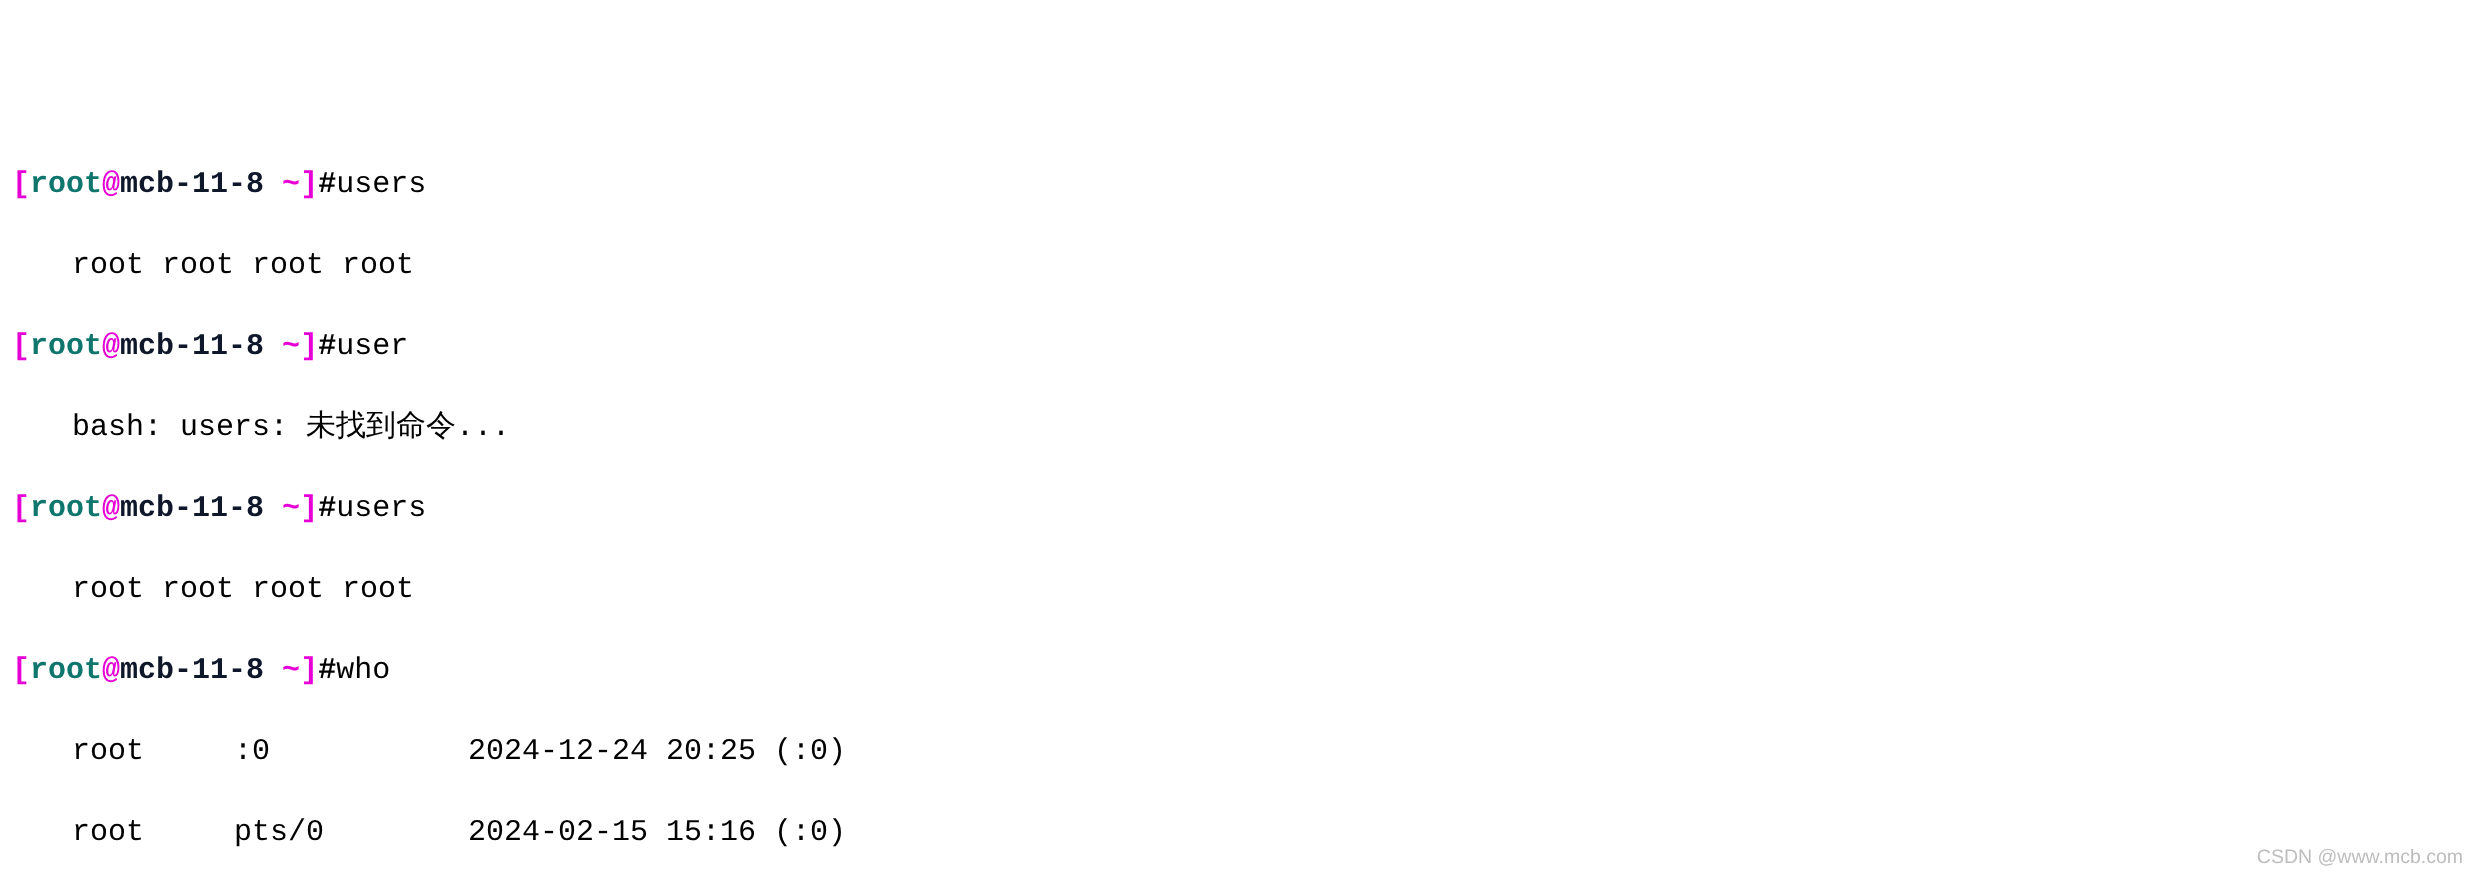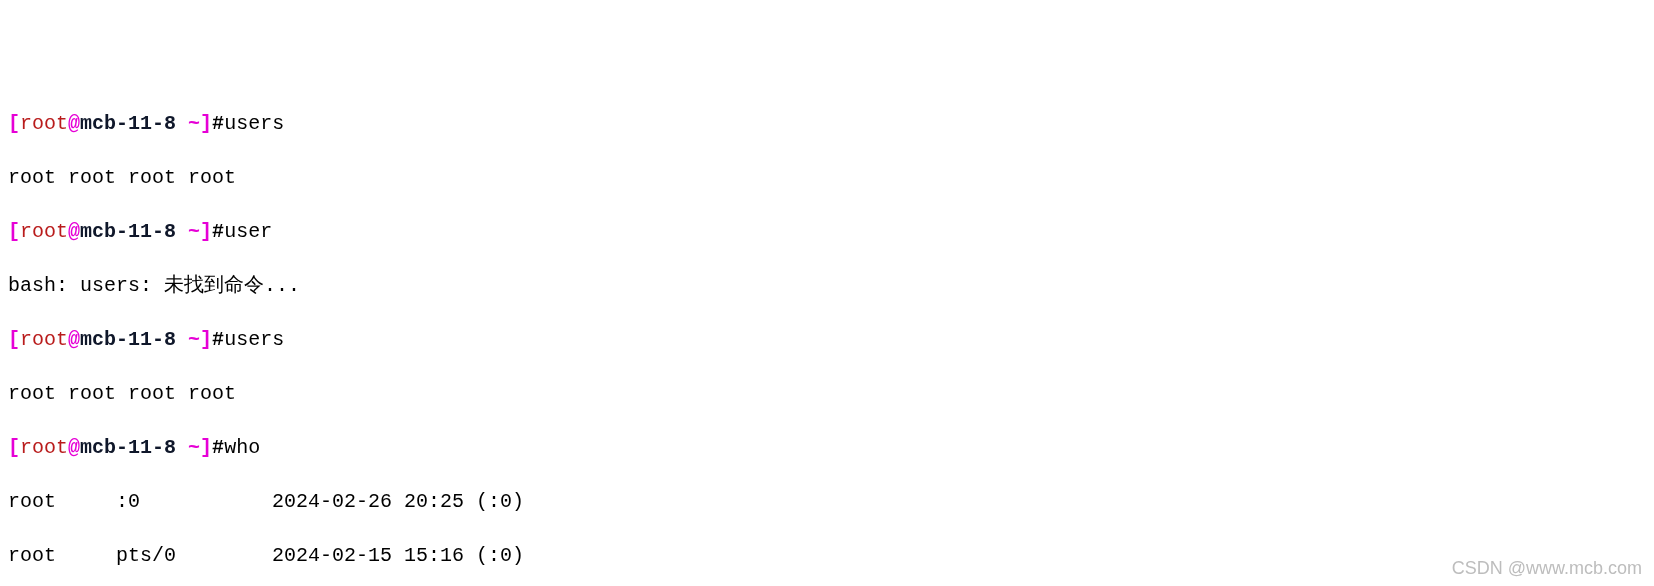--- a/index.html
+++ b/index.html
@@ -6,51 +6,51 @@
       margin: 0;
       padding: 2px 8px;
       background: #ffffff;
       font-family: "Courier New", Consolas, monospace;
       font-size: 20px;
       line-height: 1.35;
       color: #000;
       white-space: pre;
     }
     .prompt-bracket { color: #e600d6; font-weight: bold; }
-    .prompt-root { color: #b91c1c; font-weight: normal; }
+    .prompt-root { color: #0f766e; font-weight: bold; }
     .prompt-at { color: #e600d6; font-weight: bold; }
     .prompt-host { color: #0f172a; font-weight: bold; }
     .prompt-tilde { color: #e600d6; font-weight: bold; }
     .prompt-hash { color: #000; font-weight: bold; }
     .cmd { color: #000; text-align: center; }
-    .output { color: #000; }
+    .output { color: #000; margin-left: 40px; }
     .watermark {
       position: fixed;
       bottom: 6px;
       right: 12px;
       font-family: Arial, sans-serif;
-      font-size: 18px;
+      font-size: 13px;
       color: #bdbdbd;
       white-space: nowrap;
     }
     .line { display: block; }
   </style>
 </head>
 <body>
 
 
 
 <span class="line"><span class="prompt-bracket">[</span><span class="prompt-root">root</span><span class="prompt-at">@</span><span class="prompt-host">mcb-11-8</span><span class="prompt-host"> </span><span class="prompt-tilde">~</span><span class="prompt-bracket">]</span><span class="prompt-hash">#</span><span class="cmd">users</span></span>
 <span class="line output">root root root root</span>
 <span class="line"><span class="prompt-bracket">[</span><span class="prompt-root">root</span><span class="prompt-at">@</span><span class="prompt-host">mcb-11-8</span><span class="prompt-host"> </span><span class="prompt-tilde">~</span><span class="prompt-bracket">]</span><span class="prompt-hash">#</span><span class="cmd">user</span></span>
 <span class="line output">bash: users: 未找到命令...</span>
 <span class="line"><span class="prompt-bracket">[</span><span class="prompt-root">root</span><span class="prompt-at">@</span><span class="prompt-host">mcb-11-8</span><span class="prompt-host"> </span><span class="prompt-tilde">~</span><span class="prompt-bracket">]</span><span class="prompt-hash">#</span><span class="cmd">users</span></span>
 <span class="line output">root root root root</span>
 <span class="line"><span class="prompt-bracket">[</span><span class="prompt-root">root</span><span class="prompt-at">@</span><span class="prompt-host">mcb-11-8</span><span class="prompt-host"> </span><span class="prompt-tilde">~</span><span class="prompt-bracket">]</span><span class="prompt-hash">#</span><span class="cmd">who</span></span>
-<span class="line output">root     :0           2024-02-26 20:25 (:0)</span>
+<span class="line output">root     :0           2024-12-24 20:25 (:0)</span>
 <span class="line output">root     pts/0        2024-02-15 15:16 (:0)</span>
 
 
 
 
 
 
 
 
 

